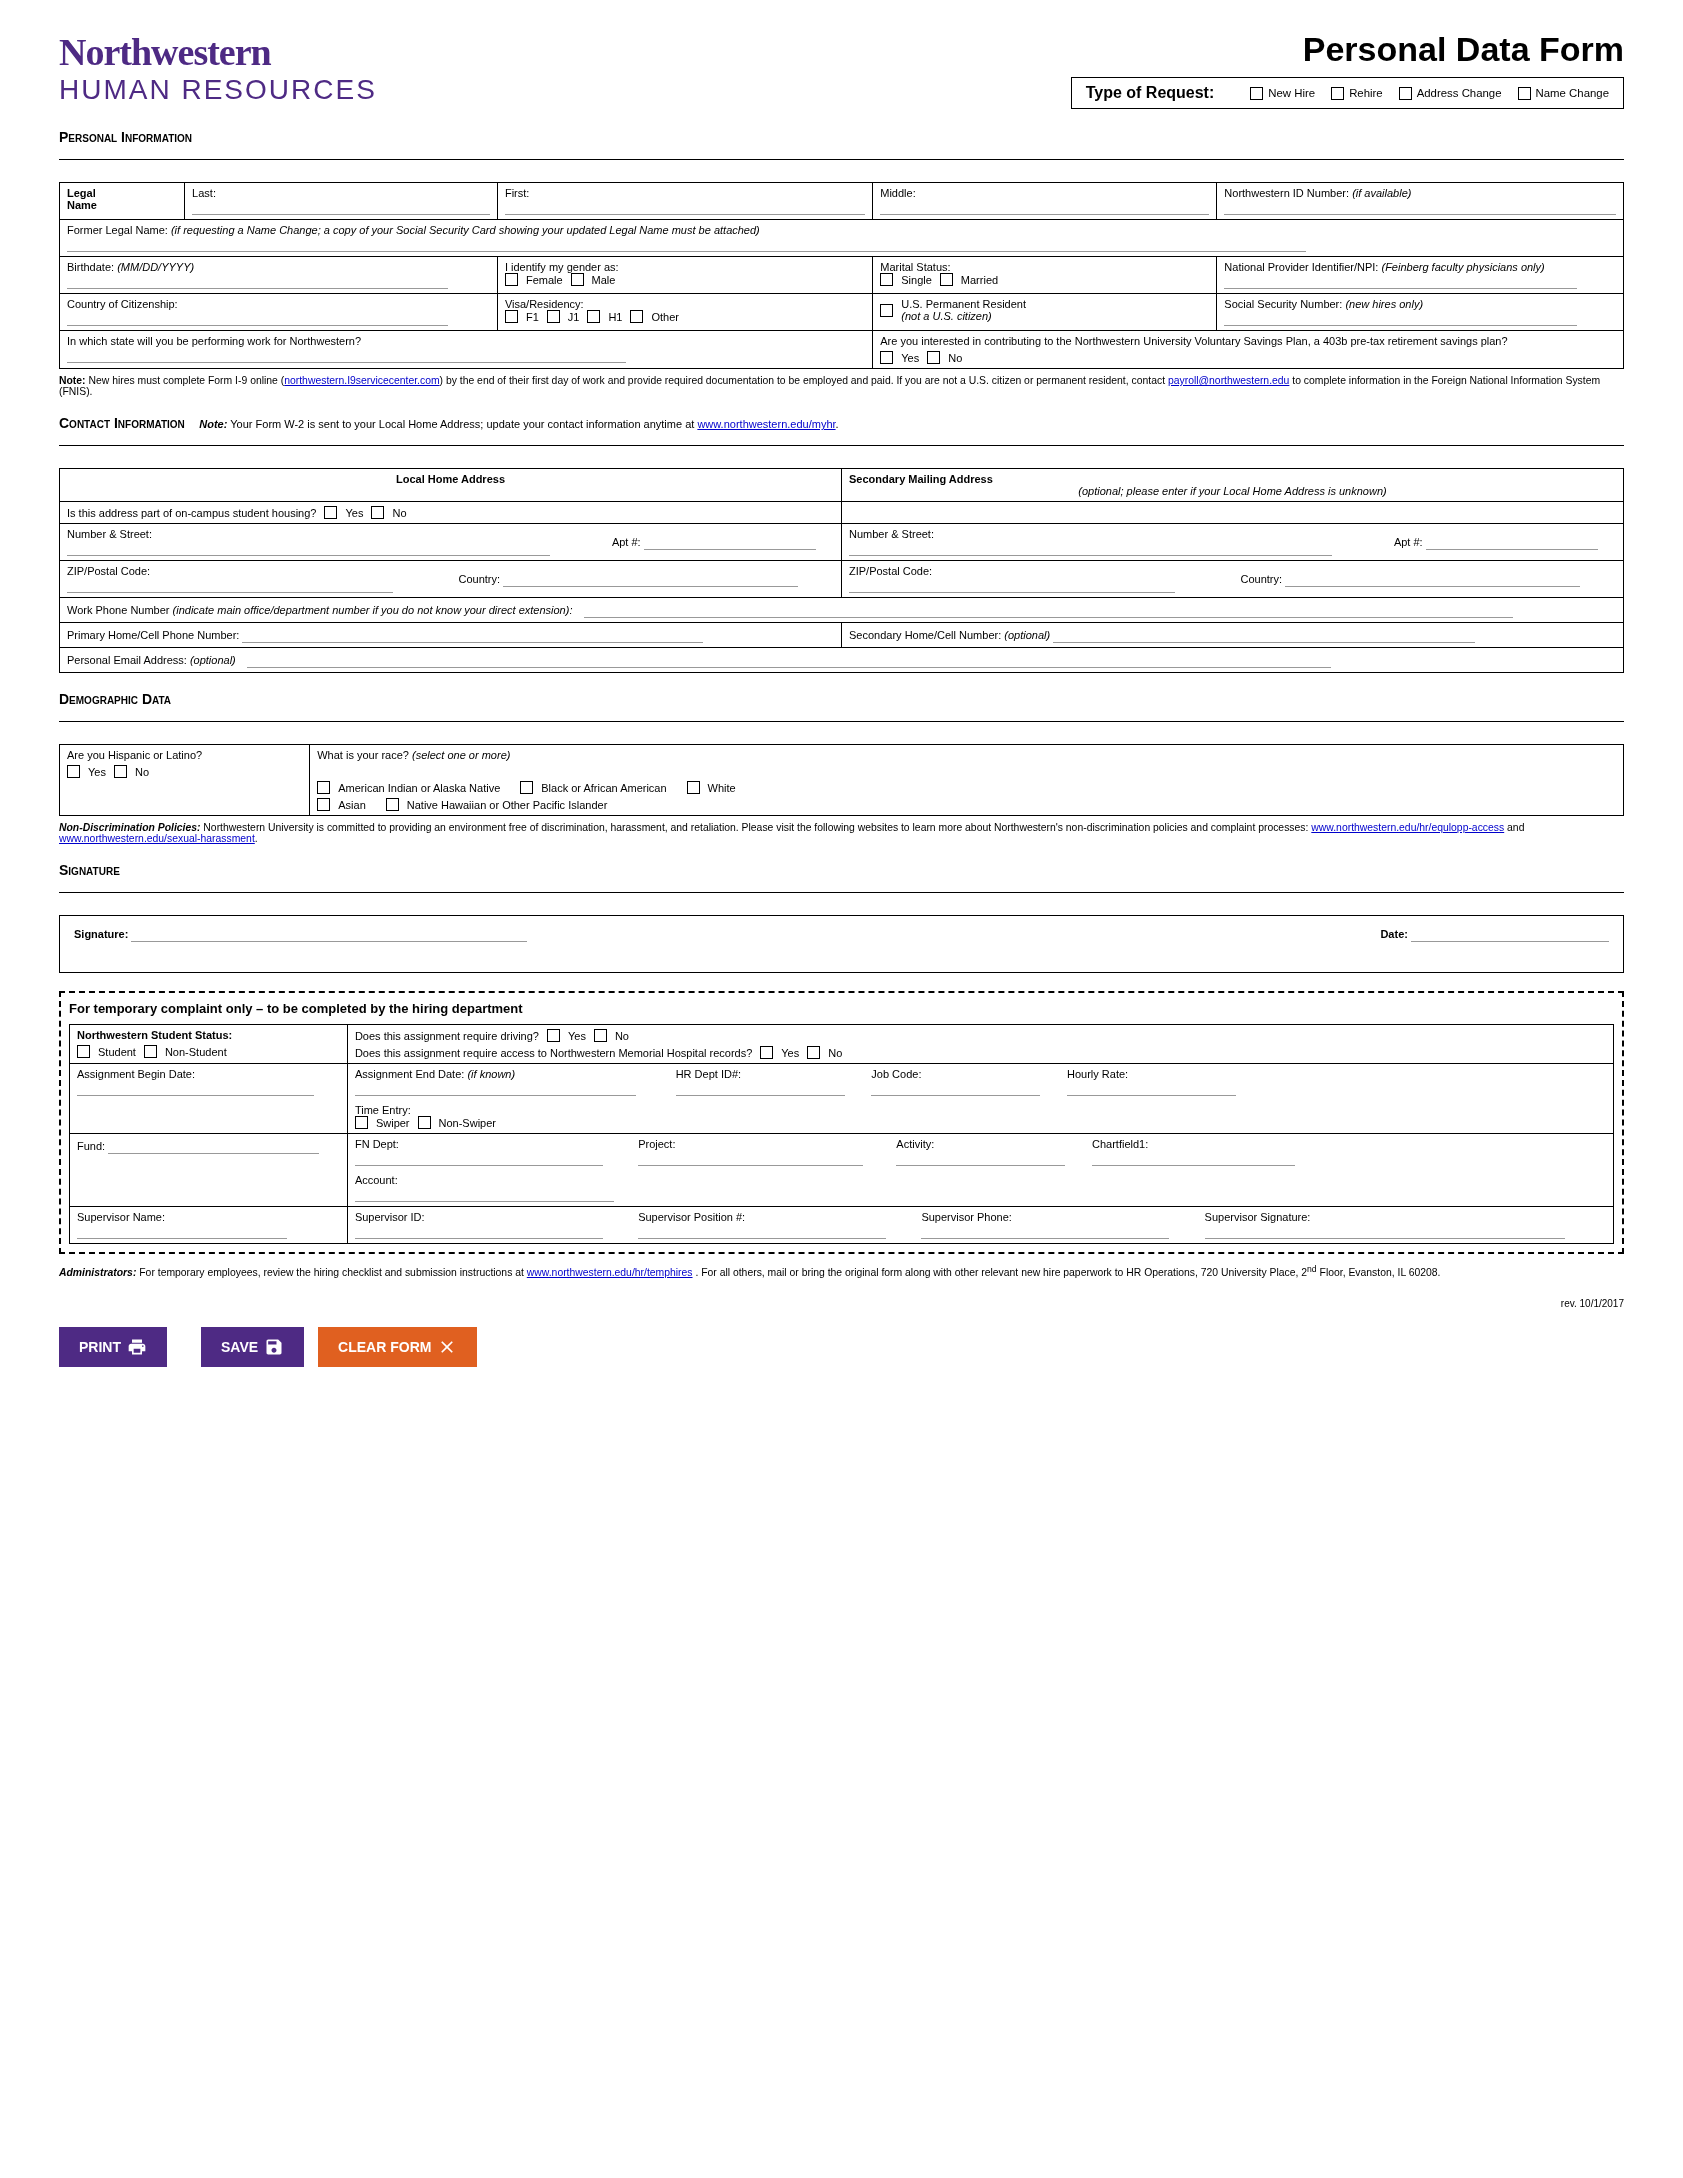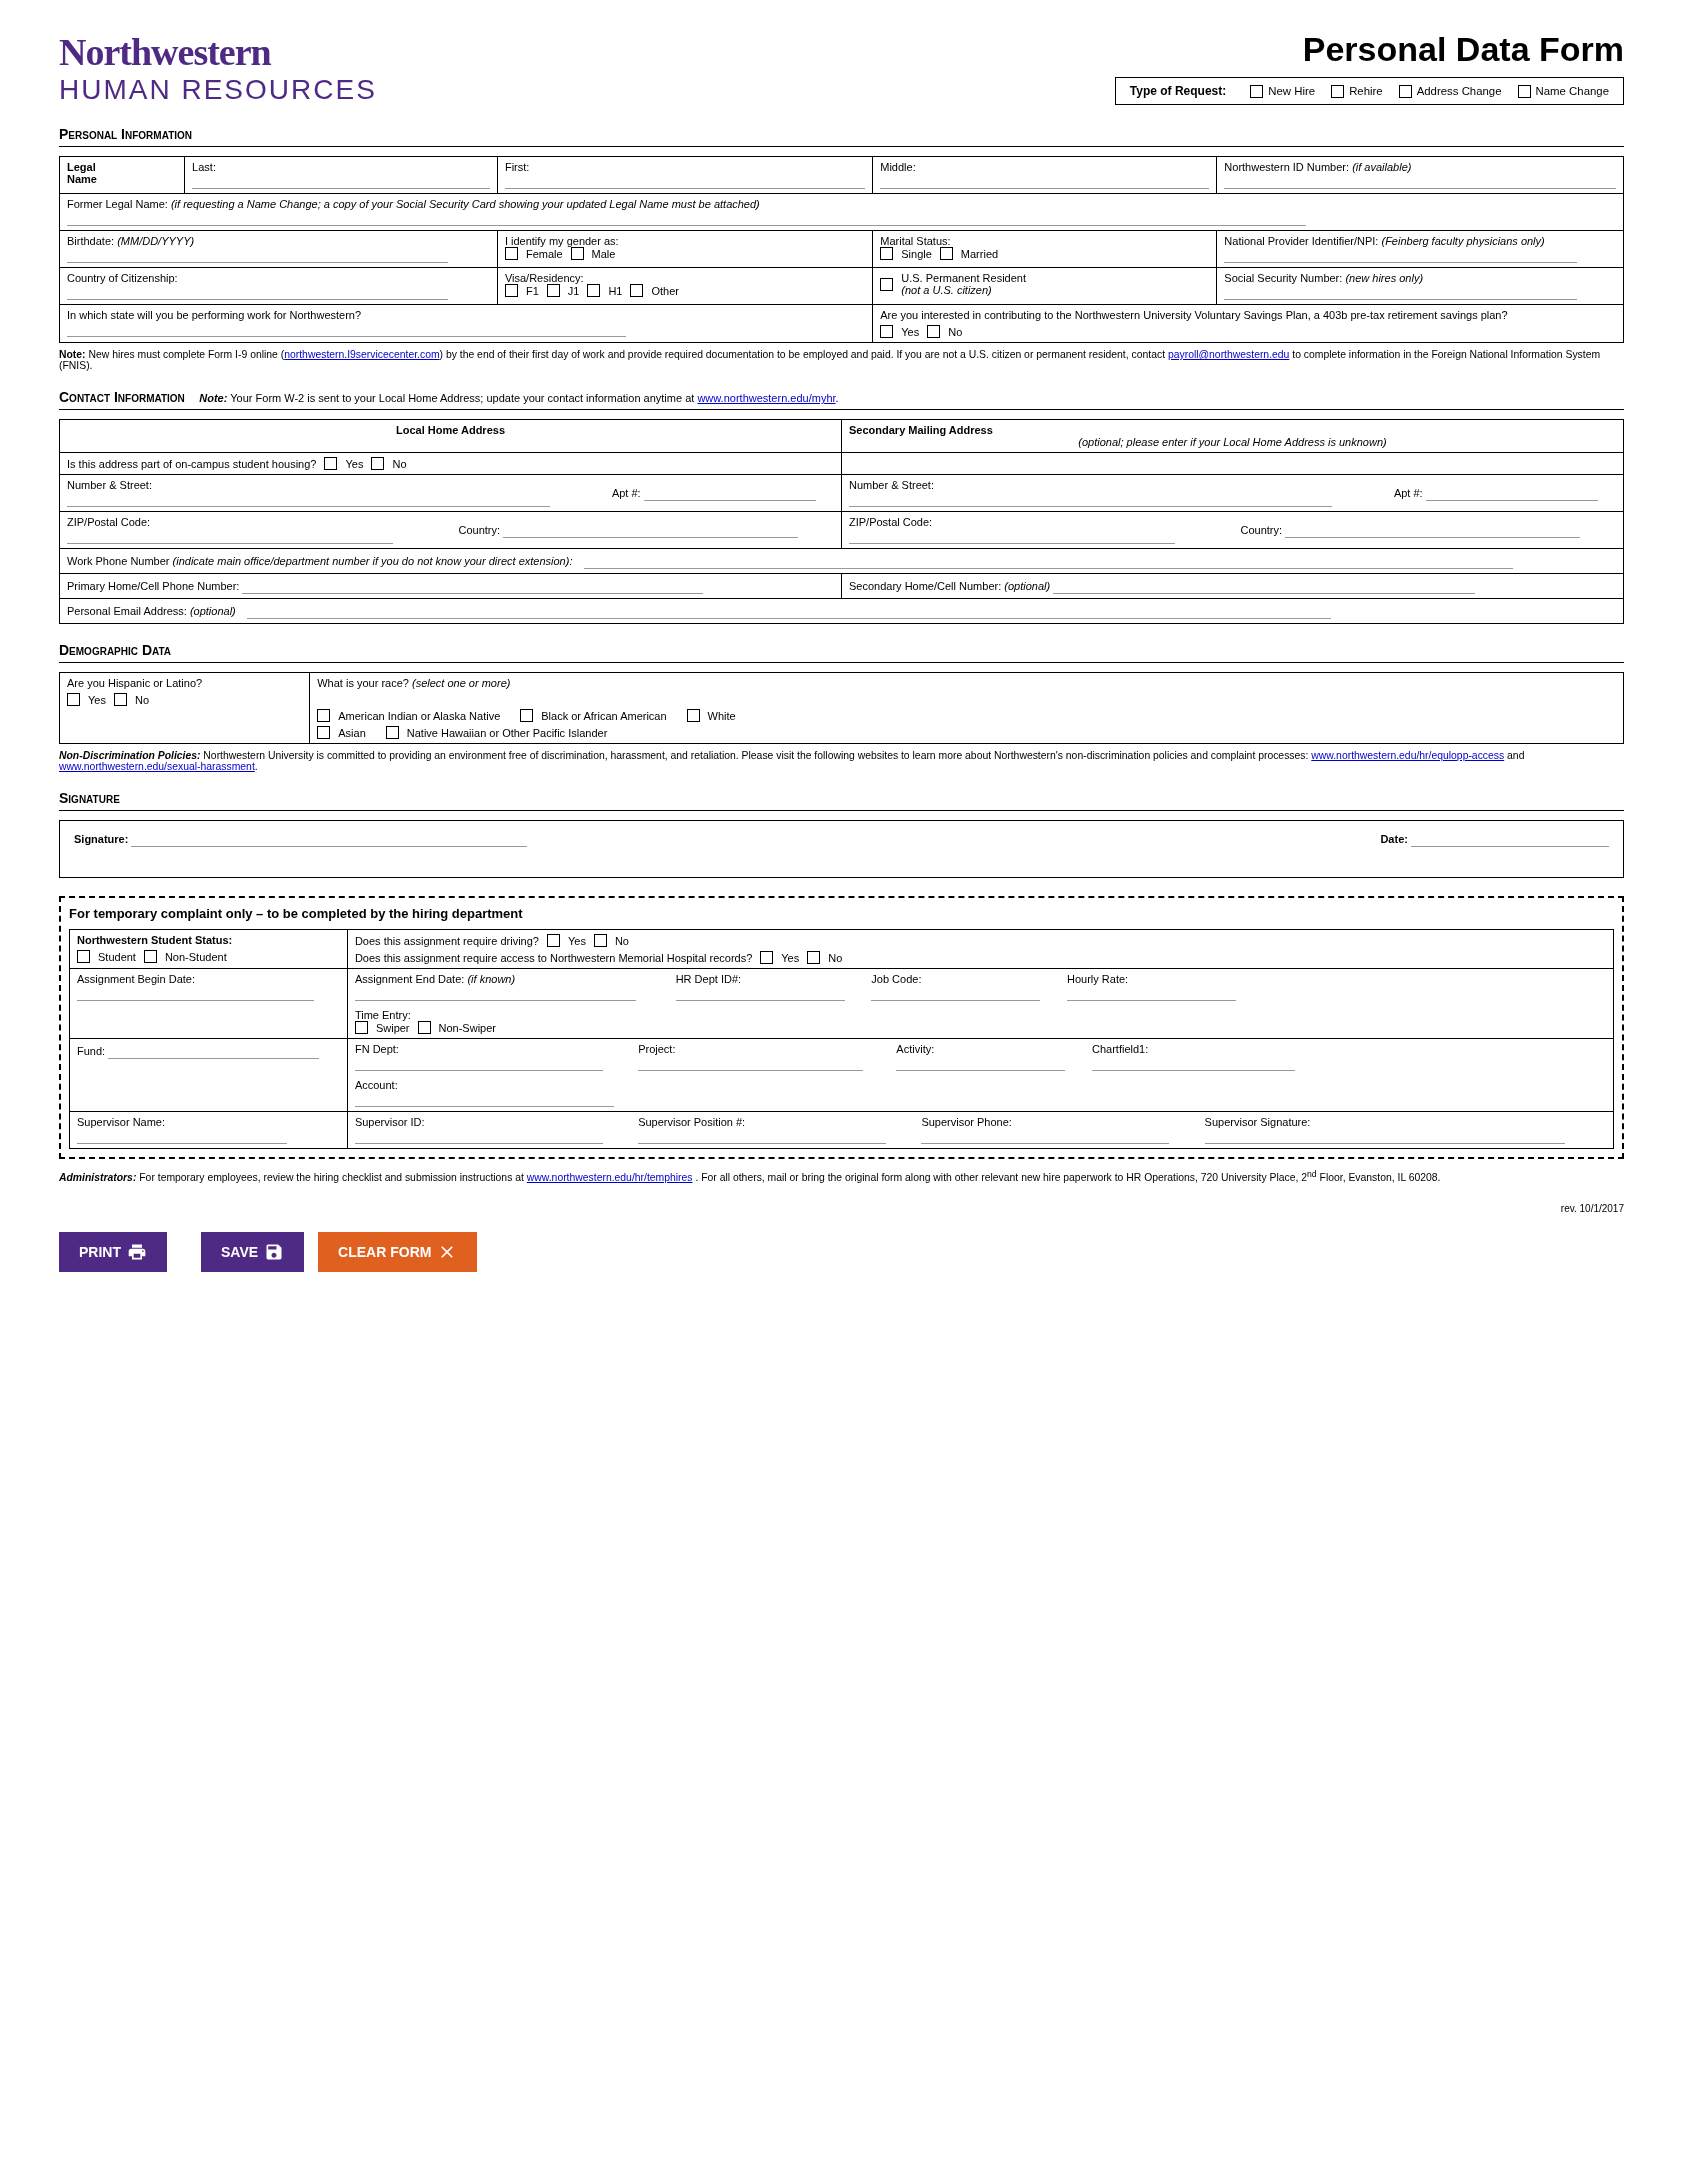--- a/index.html
+++ b/index.html
@@ -42,45 +42,45 @@
     .request-type-row {
       display: flex;
       align-items: center;
       border: 1.5px solid #000;
       padding: 6px 14px;
       margin-top: 8px;
       gap: 16px;
     }
     .request-type-label {
       font-weight: bold;
-      font-size: 12px;
-      margin-right: 8px;
+      font-size: 16px;
+      margin-right: 20px;
     }
     .request-option {
       display: flex;
       align-items: center;
       gap: 5px;
       font-size: 11.4px;
     }
     .checkbox-box {
       width: 13px;
       height: 13px;
       border: 1.5px solid #000;
       display: inline-block;
       background: #fff;
       flex-shrink: 0;
     }
 
     
     .section-header {
       font-size: 13px;
       font-weight: bold;
-      margin: 18px 0 9px 0;
+      margin: 18px 0 22px 0;
       border-bottom: 1px solid #000;
-      padding-bottom: 4px;
+      padding-bottom: 14px;
     }
     .section-header span.sc {
       font-variant: small-caps;
       font-size: 14px;
     }
 
     
     table {
       width: 100%;
       border-collapse: collapse;

